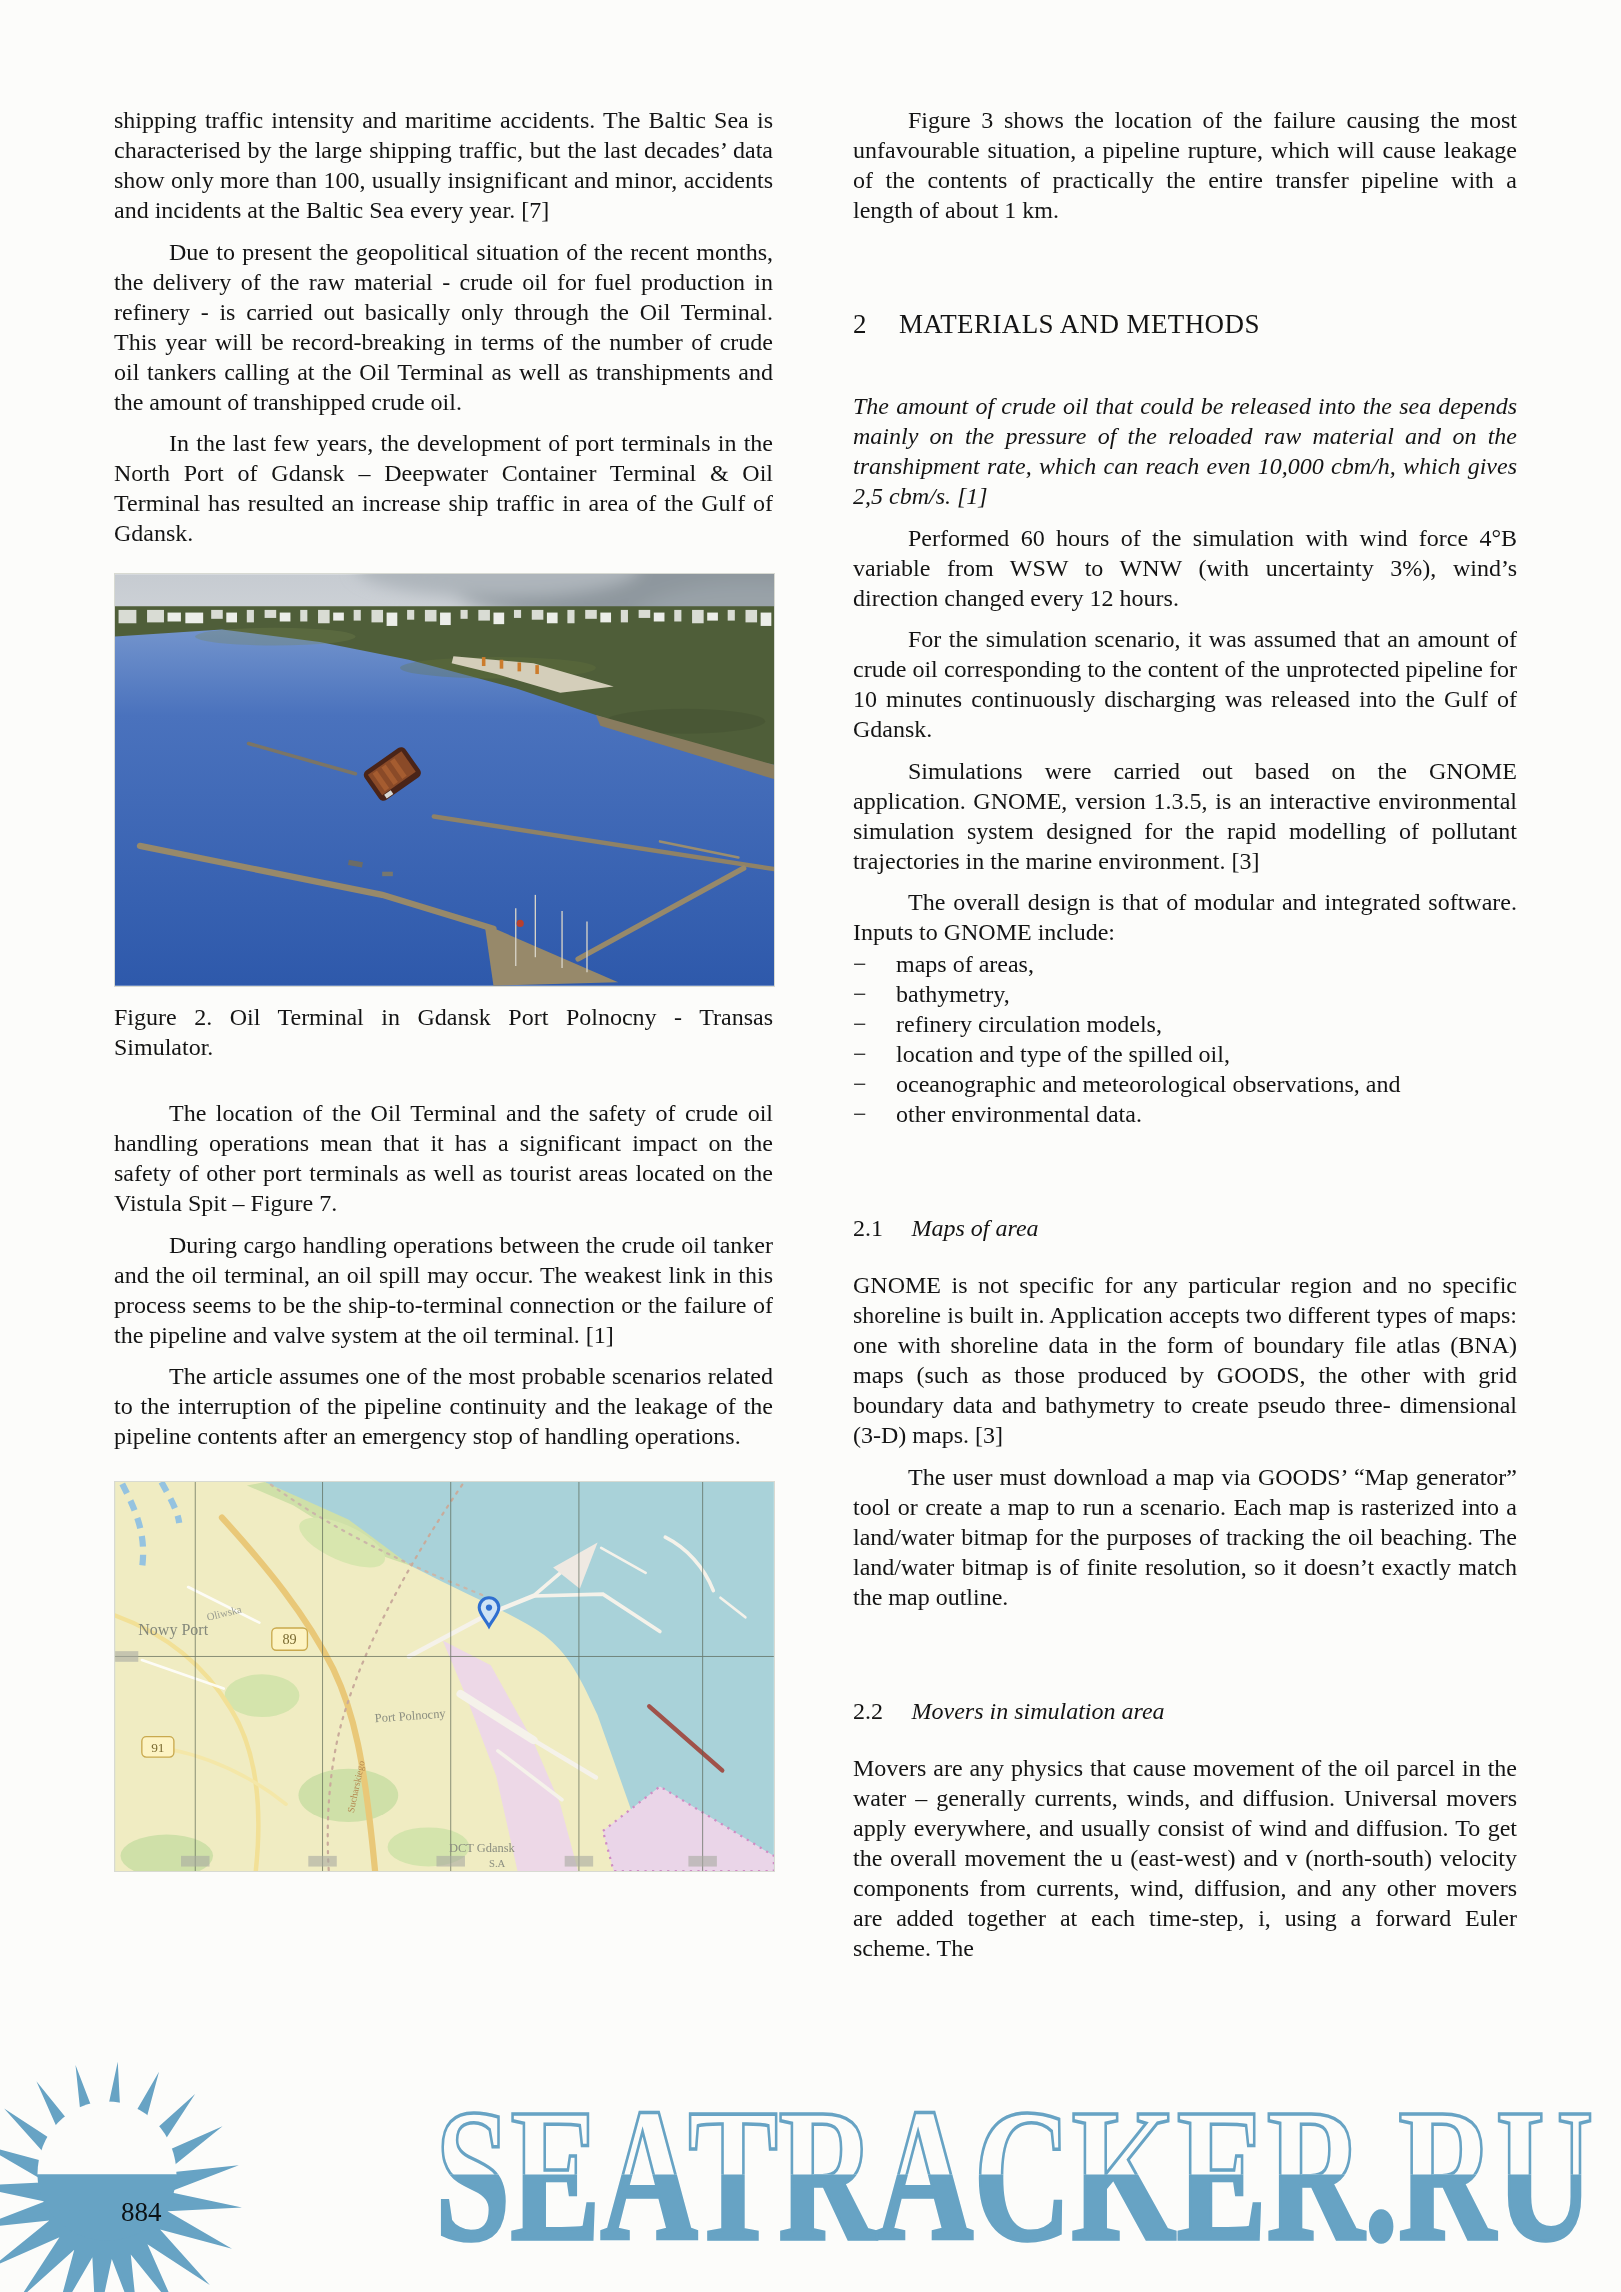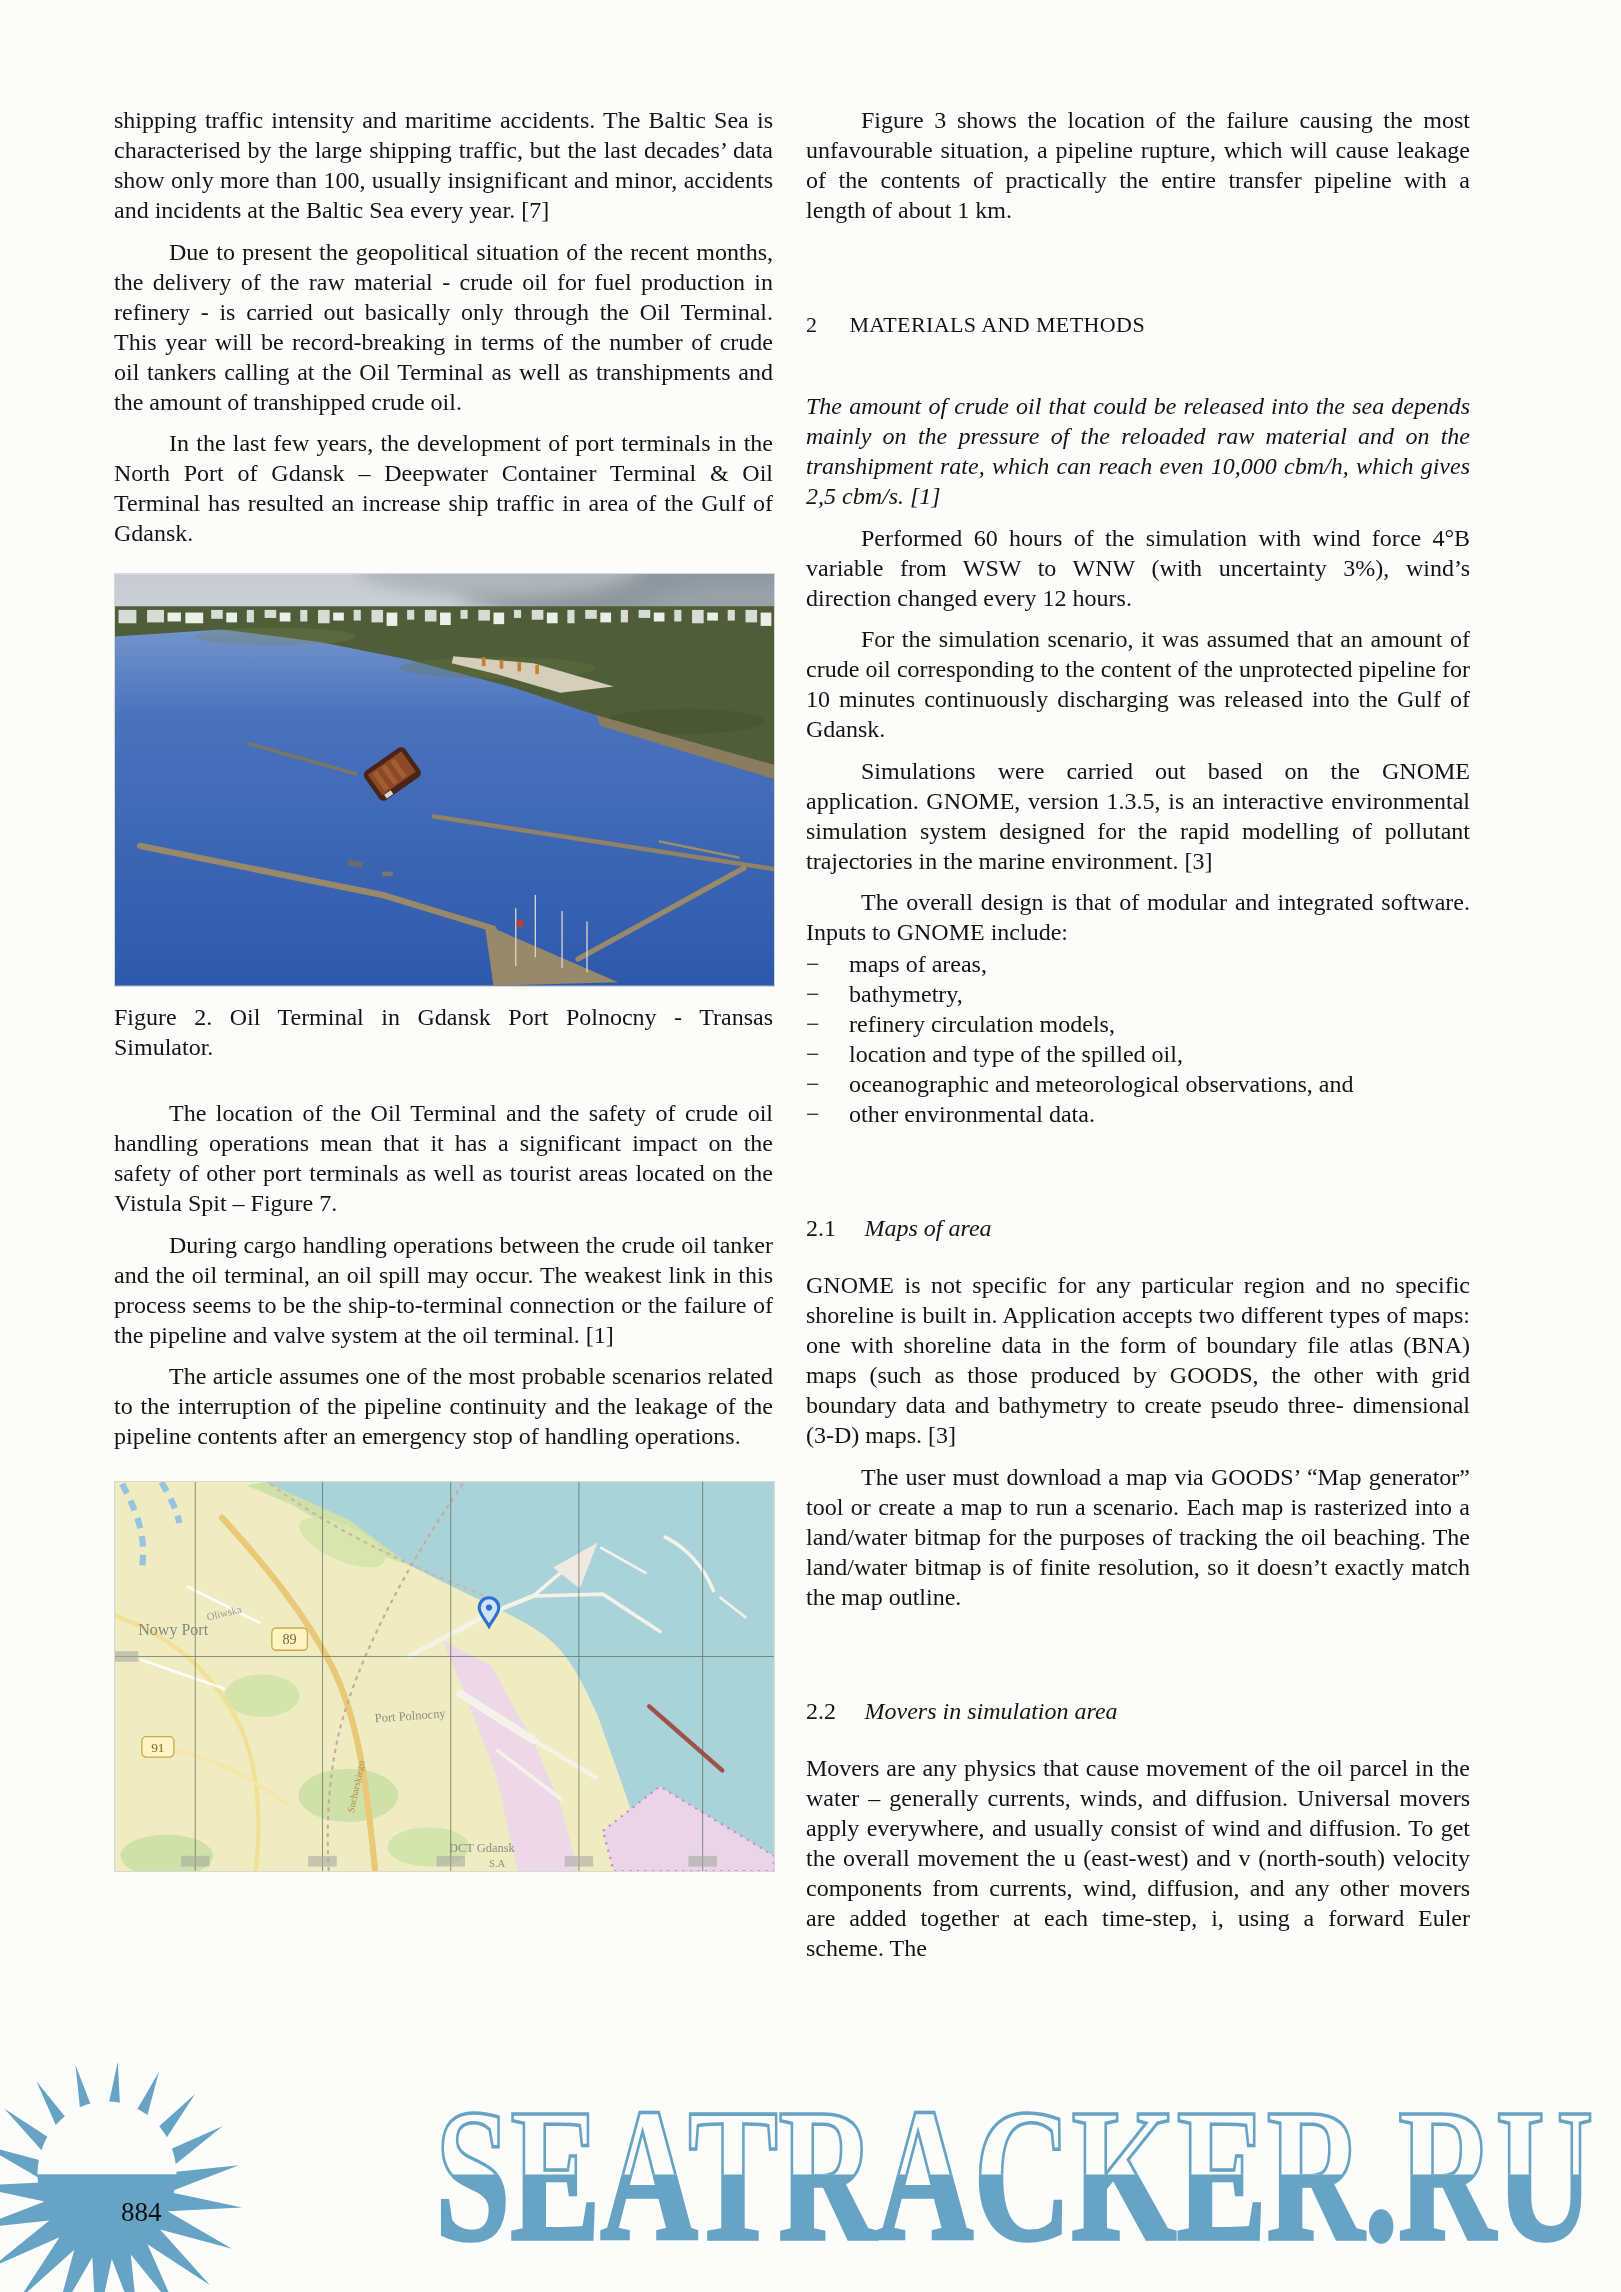--- a/index.html
+++ b/index.html
@@ -11,32 +11,32 @@
     overflow:hidden;
     font-family:"Liberation Serif", serif;
     color:#141414;
   }
   .col{
     position:absolute;top:105px;
     font-size:24px;line-height:30px;
     text-align:justify;
   }
   .col-left{left:114px;width:659px;}
-  .col-right{left:806px;width:664px;}
+  .col-right{left:853px;width:664px;}
   .col p{margin:11.6px 0 0 0;text-indent:55px;}
   .col p.first{margin-top:0;}
   .col p.noindent{text-indent:0;}
   figure{margin:25px 0 0 0;}
   figure svg{display:block;}
   .fig-frame{border:0.9px solid #d8dad2;}
   .caption{margin-top:15px !important;text-indent:0 !important;}
   .caption3{margin-top:20.5px !important;text-indent:0 !important;}
   .sec-head{
     margin-top:85px;
-    font-size:22px;line-height:29px;
+    font-size:27px;line-height:29px;
     letter-spacing:0.4px;
     white-space:nowrap;
   }
   .sec-head .sec-num{margin-right:32px;}
   .subsec-head{
     margin-top:85px;
     font-size:24px;line-height:29px;
     white-space:nowrap;
   }
   .subsec-head .sec-num{margin-right:28.5px;font-style:normal;}

